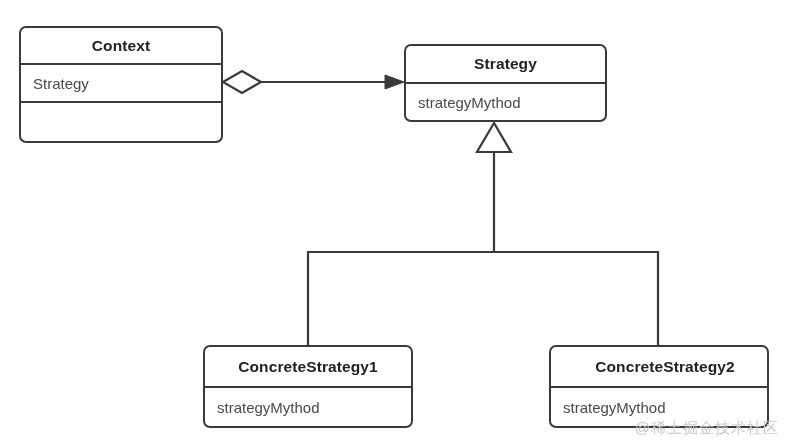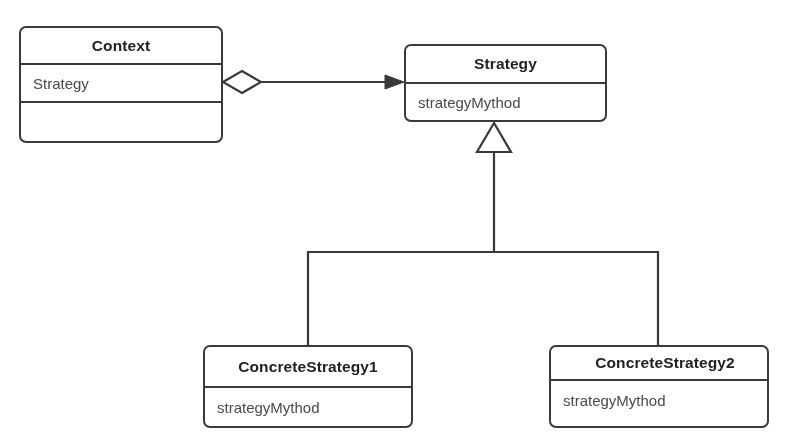--- a/index.html
+++ b/index.html
@@ -89,21 +89,21 @@
   #class-concrete1 .uml-name-row { height: 41px; }
   #class-concrete1 .uml-attr-row { height: 38px; }
 
   
   #class-concrete2 {
     left: 549px;
     top: 345px;
     width: 220px;
     height: 83px;
   }
-  #class-concrete2 .uml-name-row { height: 34px; padding-left: 12px; }
+  #class-concrete2 .uml-name-row { height: 41px; padding-left: 12px; }
   #class-concrete2 .uml-attr-row { height: 38px; }
 
   #watermark {
     position: absolute;
     right: 8px;
     bottom: 8px;
     font-size: 15px;
     color: #c9c9c9;
     letter-spacing: 1px;
     white-space: nowrap;
@@ -146,14 +146,15 @@
   <div class="uml-class" id="class-concrete1">
     <div class="uml-name-row">ConcreteStrategy1</div>
     <div class="uml-attr-row">strategyMythod</div>
   </div>
 
   <div class="uml-class" id="class-concrete2">
     <div class="uml-name-row">ConcreteStrategy2</div>
     <div class="uml-attr-row">strategyMythod</div>
   </div>
 
+  <div id="watermark">@稀土掘金技术社区</div>
 
 </div>
 
 </body></html>

